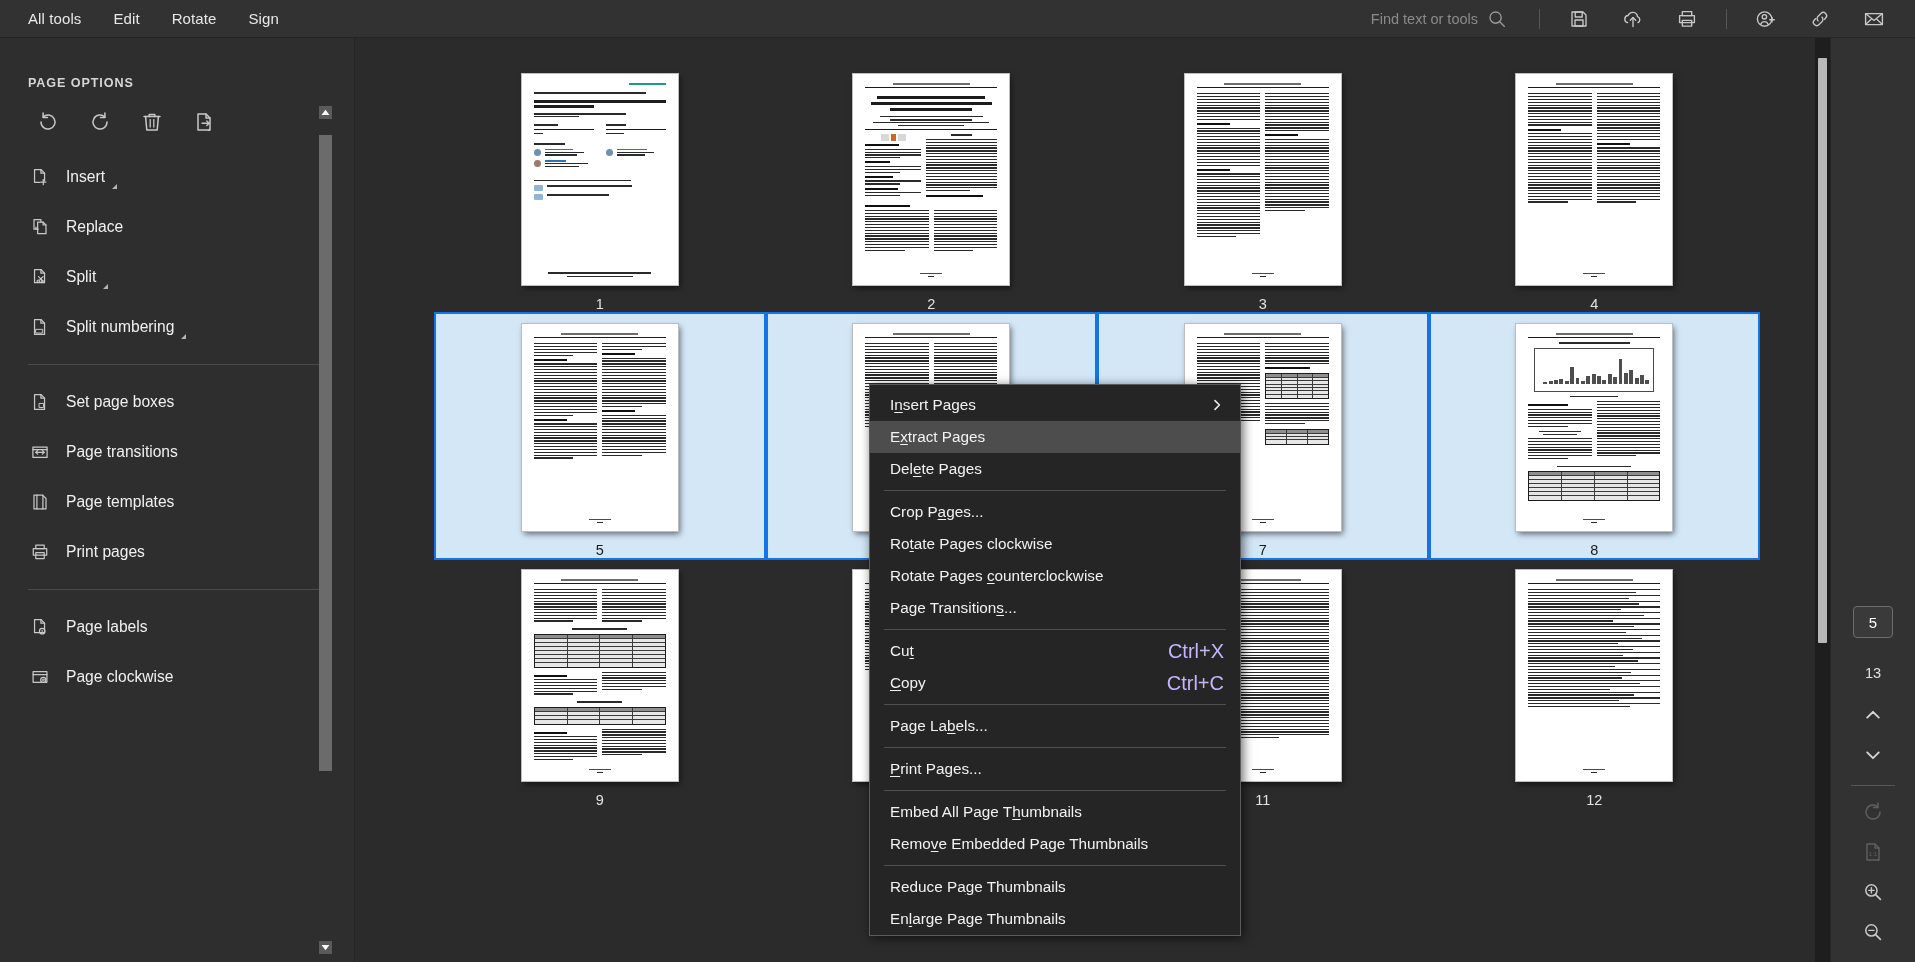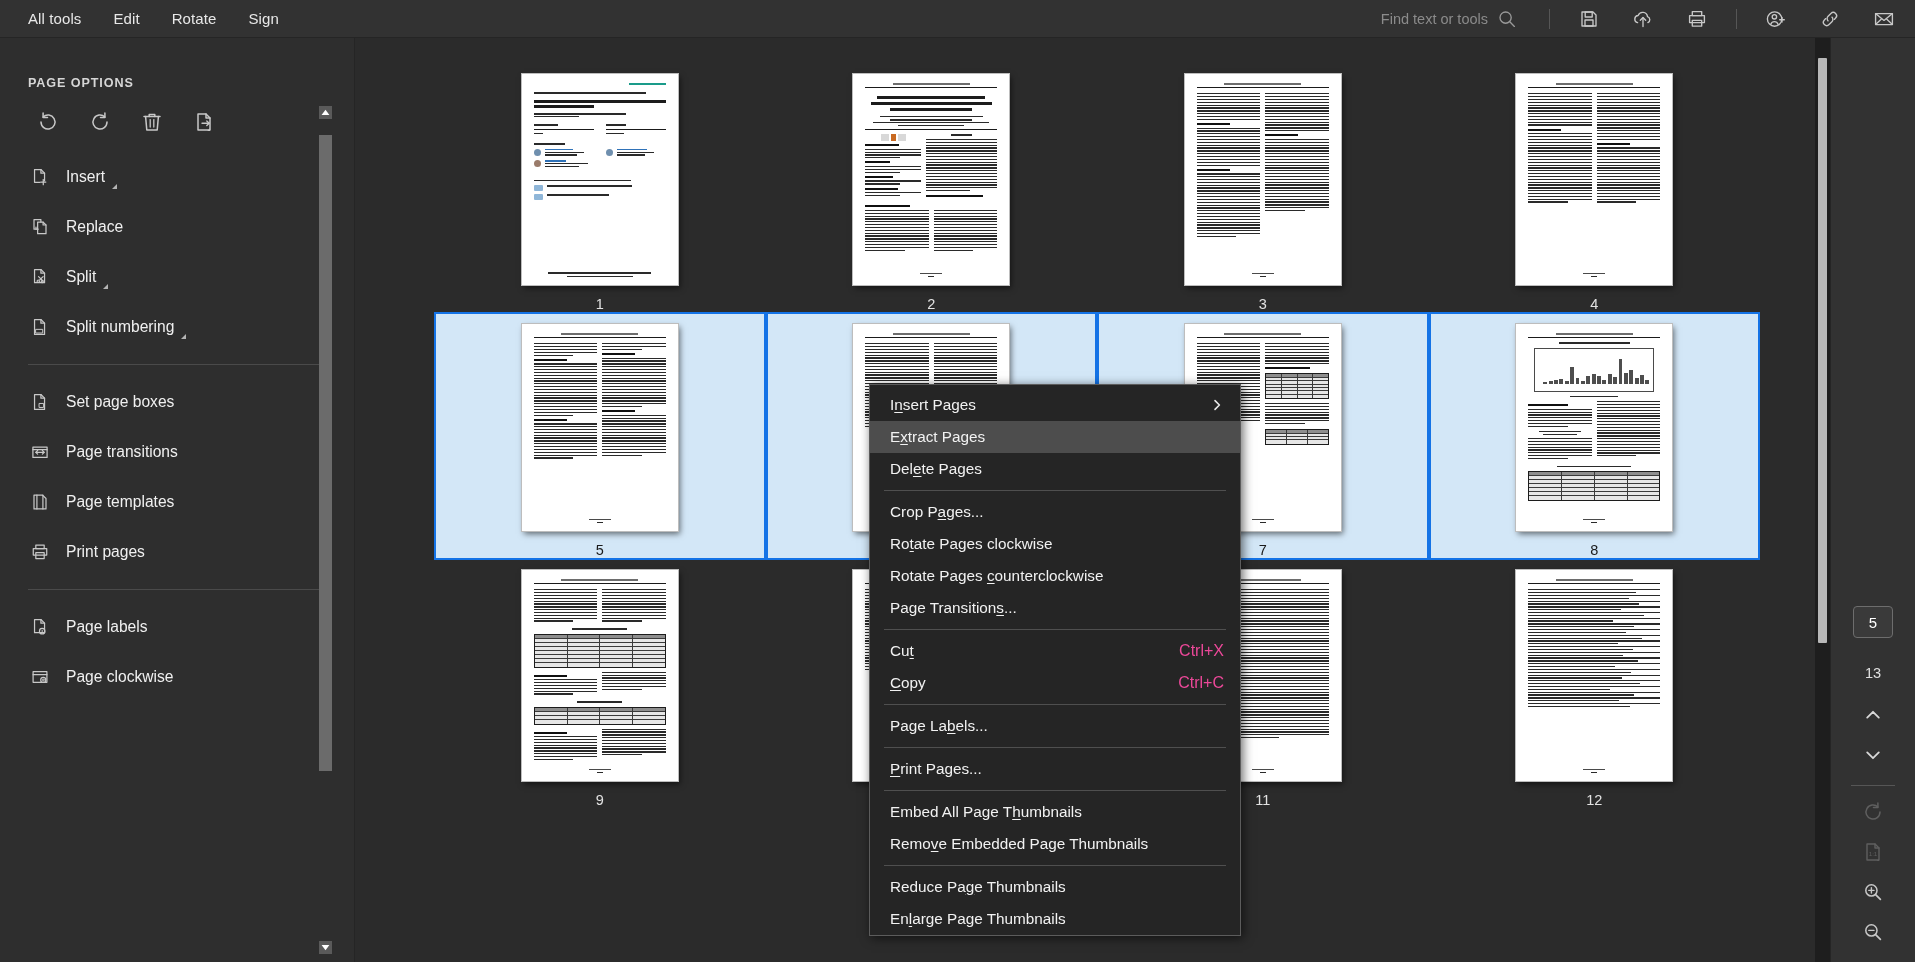--- a/index.html
+++ b/index.html
@@ -16,21 +16,21 @@
   #topbar {
     position: absolute; left: 0; top: 0; width: 1915px; height: 38px;
     background: #323232; display: flex; align-items: center;
     border-bottom: 1px solid #252525;
   }
   .top-menu { display: flex; align-items: flex-end; padding-left: 14px; gap: 4px; }
   .top-menu .tm-item {
     color: #e8e8e8; font-size: 15px; padding: 6px 14px; border-radius: 3px; cursor: default;
     letter-spacing: .1px;
   }
-  .top-right { margin-left: auto; display: flex; align-items: center; padding-right: 10px; gap: 12px; }
+  .top-right { margin-left: auto; display: flex; align-items: center; padding-right: 20px; gap: 12px; }
   .find-box { display: flex; align-items: center; gap: 9px; margin-right: 14px; }
   .find-box .find-label { color: #8b8b8b; font-size: 14.5px; }
   .tb-icon {
     width: 42px; height: 38px; display: flex; align-items: center; justify-content: center;
     cursor: default;
   }
   .tb-sep { width: 1px; height: 20px; background: #565656; margin: 0 6px; }
   svg { display: block; }
   .st { fill: none; stroke: #c8c8c8; stroke-width: 1.35; stroke-linecap: round; stroke-linejoin: round; }
   .st-dim { fill: none; stroke: #9a9a9a; stroke-width: 1.35; stroke-linecap: round; stroke-linejoin: round; }
@@ -137,21 +137,21 @@
   #ctxmenu {
     position: absolute; left: 869px; top: 384px; width: 372px;
     background: #252525; border: 1px solid #5c5c5c; z-index: 50;
     padding: 4px 0 0 0; box-shadow: 2px 2px 10px rgba(0,0,0,.6);
   }
   .cm-item {
     display: flex; align-items: center; height: 32px; padding: 0 16px 0 20px;
     color: #f2f2f2; font-size: 15.3px; cursor: default; position: relative;
   }
   .cm-item.highlight { background: #4d4d4d; }
-  .cm-accel { margin-left: auto; color: #ec4899; font-size: 16px; }
+  .cm-accel { margin-left: auto; color: #c4b5fd; font-size: 20px; }
   .cm-arrow { margin-left: auto; }
   .cm-sep { height: 1px; background: #4f4f4f; margin: 5px 14px; }
   .ul { text-decoration: underline; text-underline-offset: 2px; }
 
   
   #righttools {
     position: absolute; right: 0; top: 38px; width: 85px; height: 924px;
     background: #323232; border-left: 1px solid #252525;
     display: flex; flex-direction: column; align-items: center;
   }

